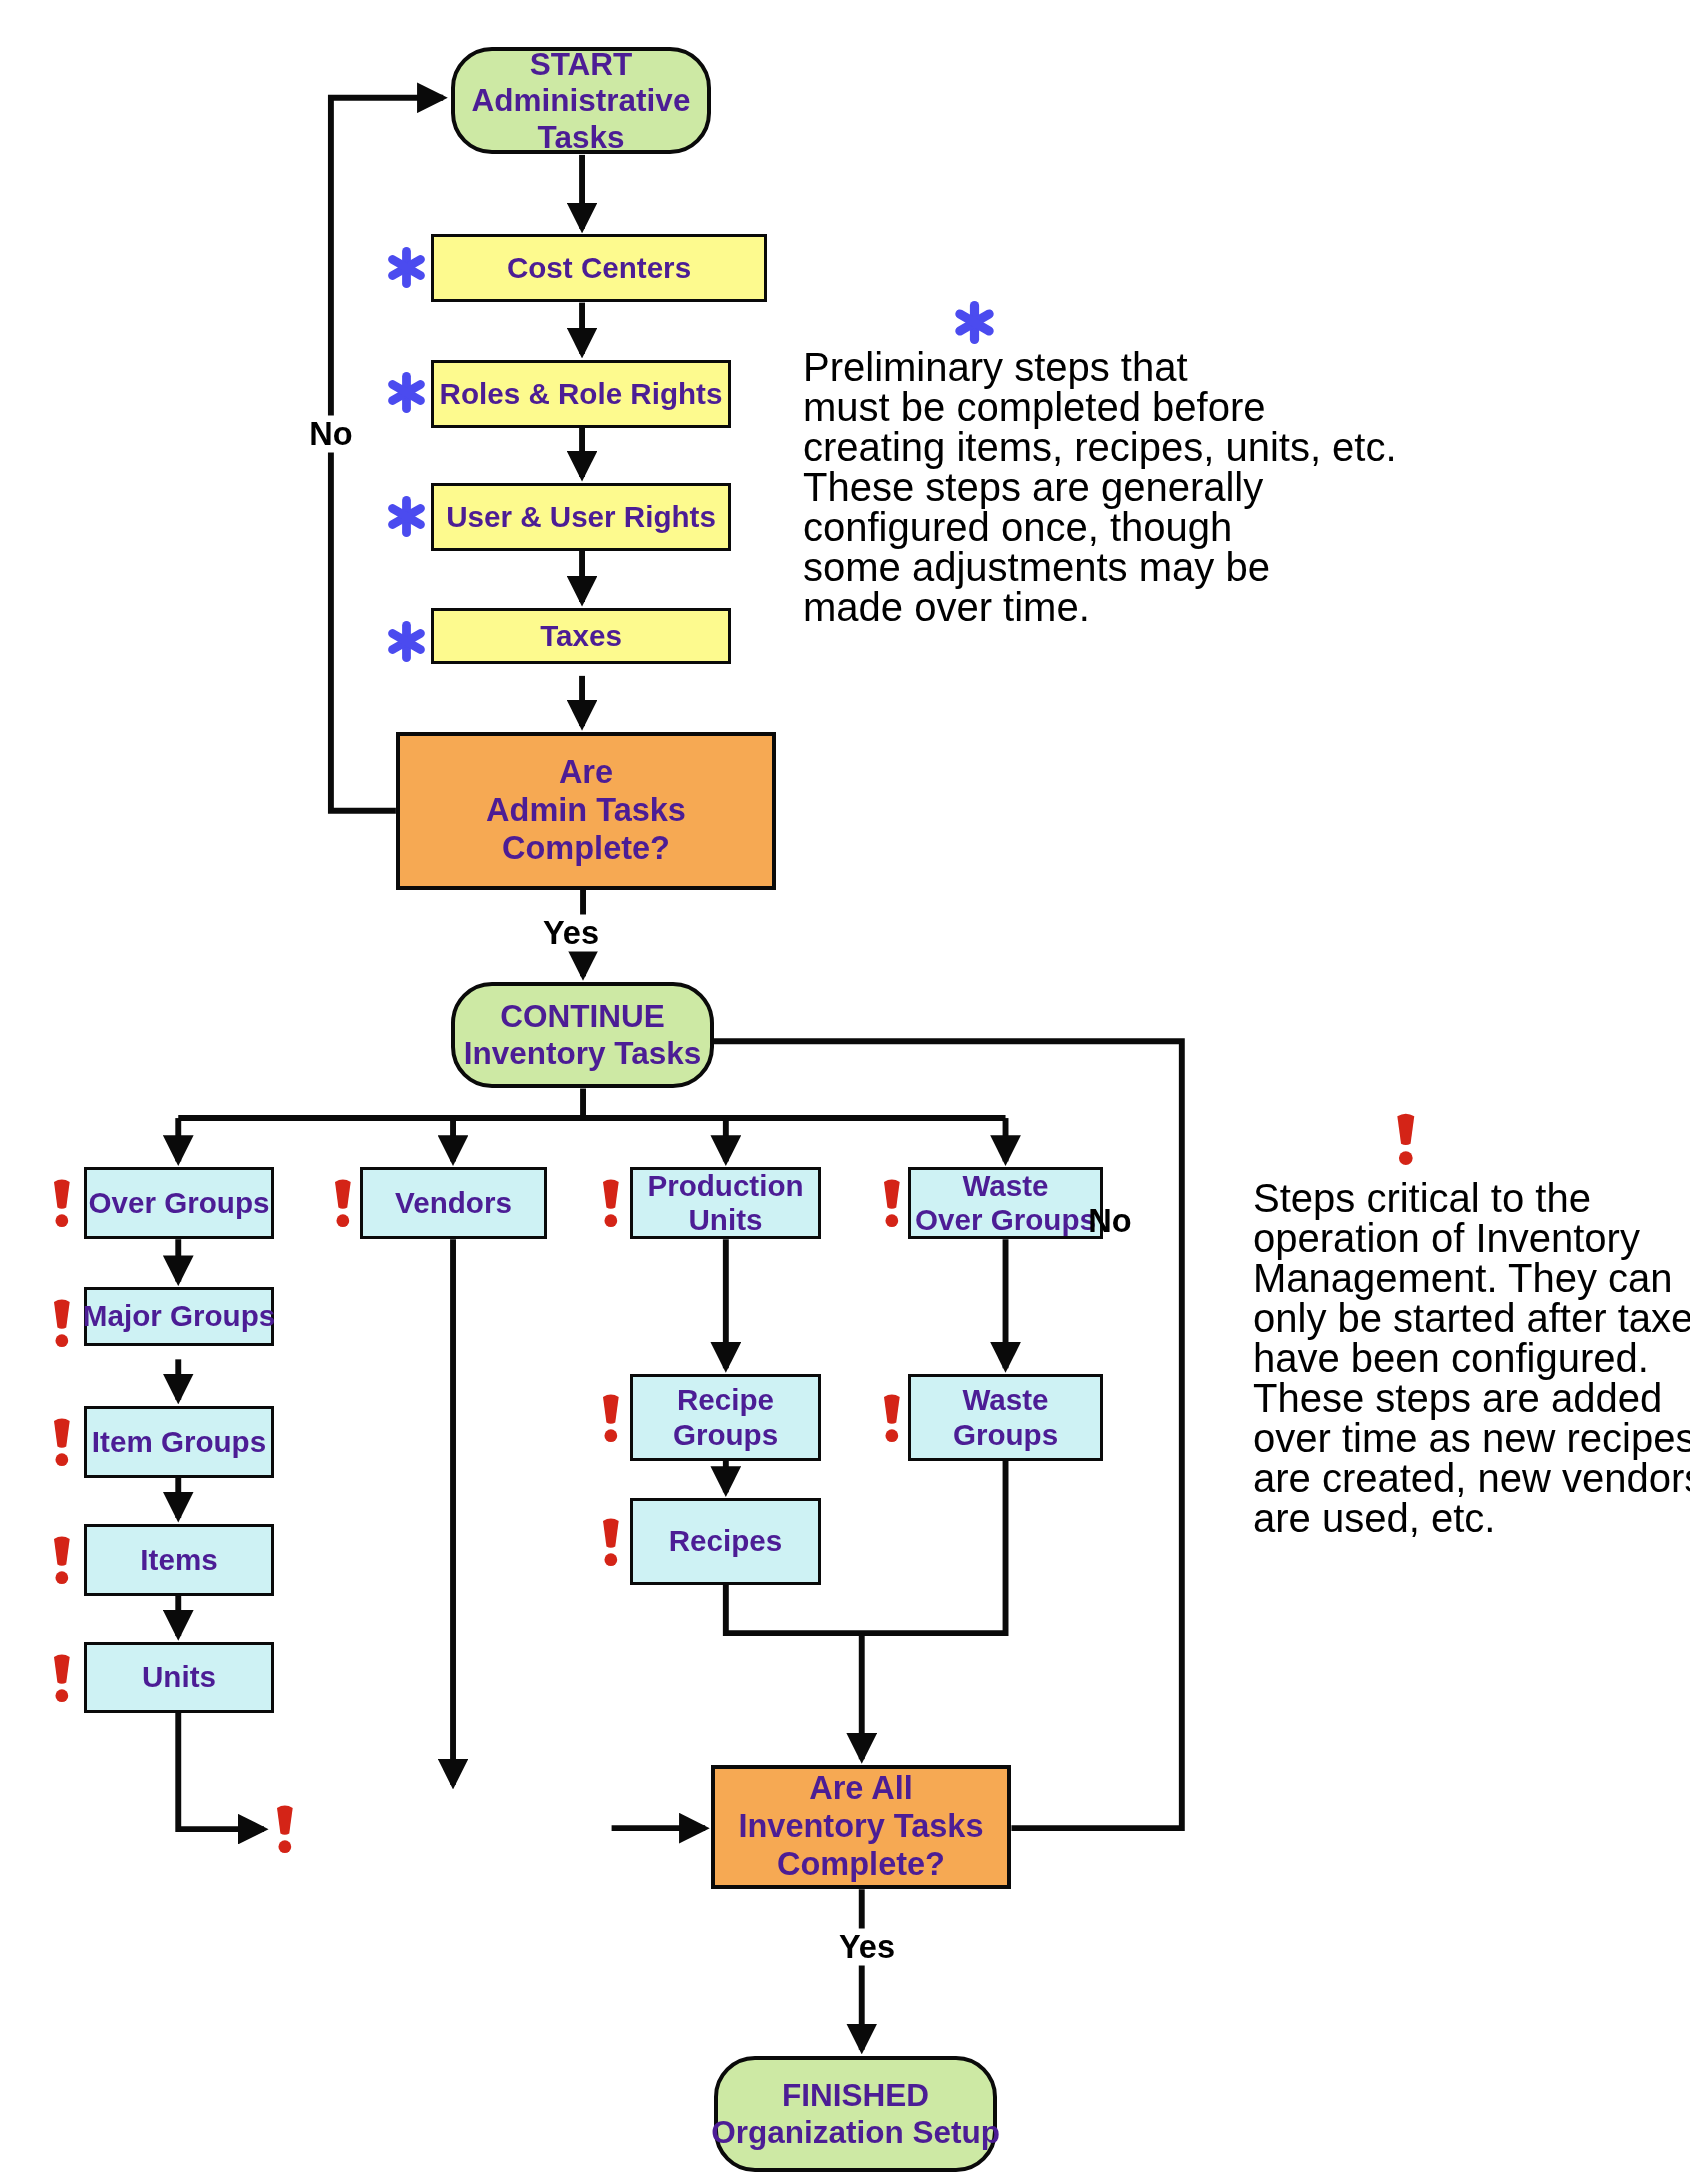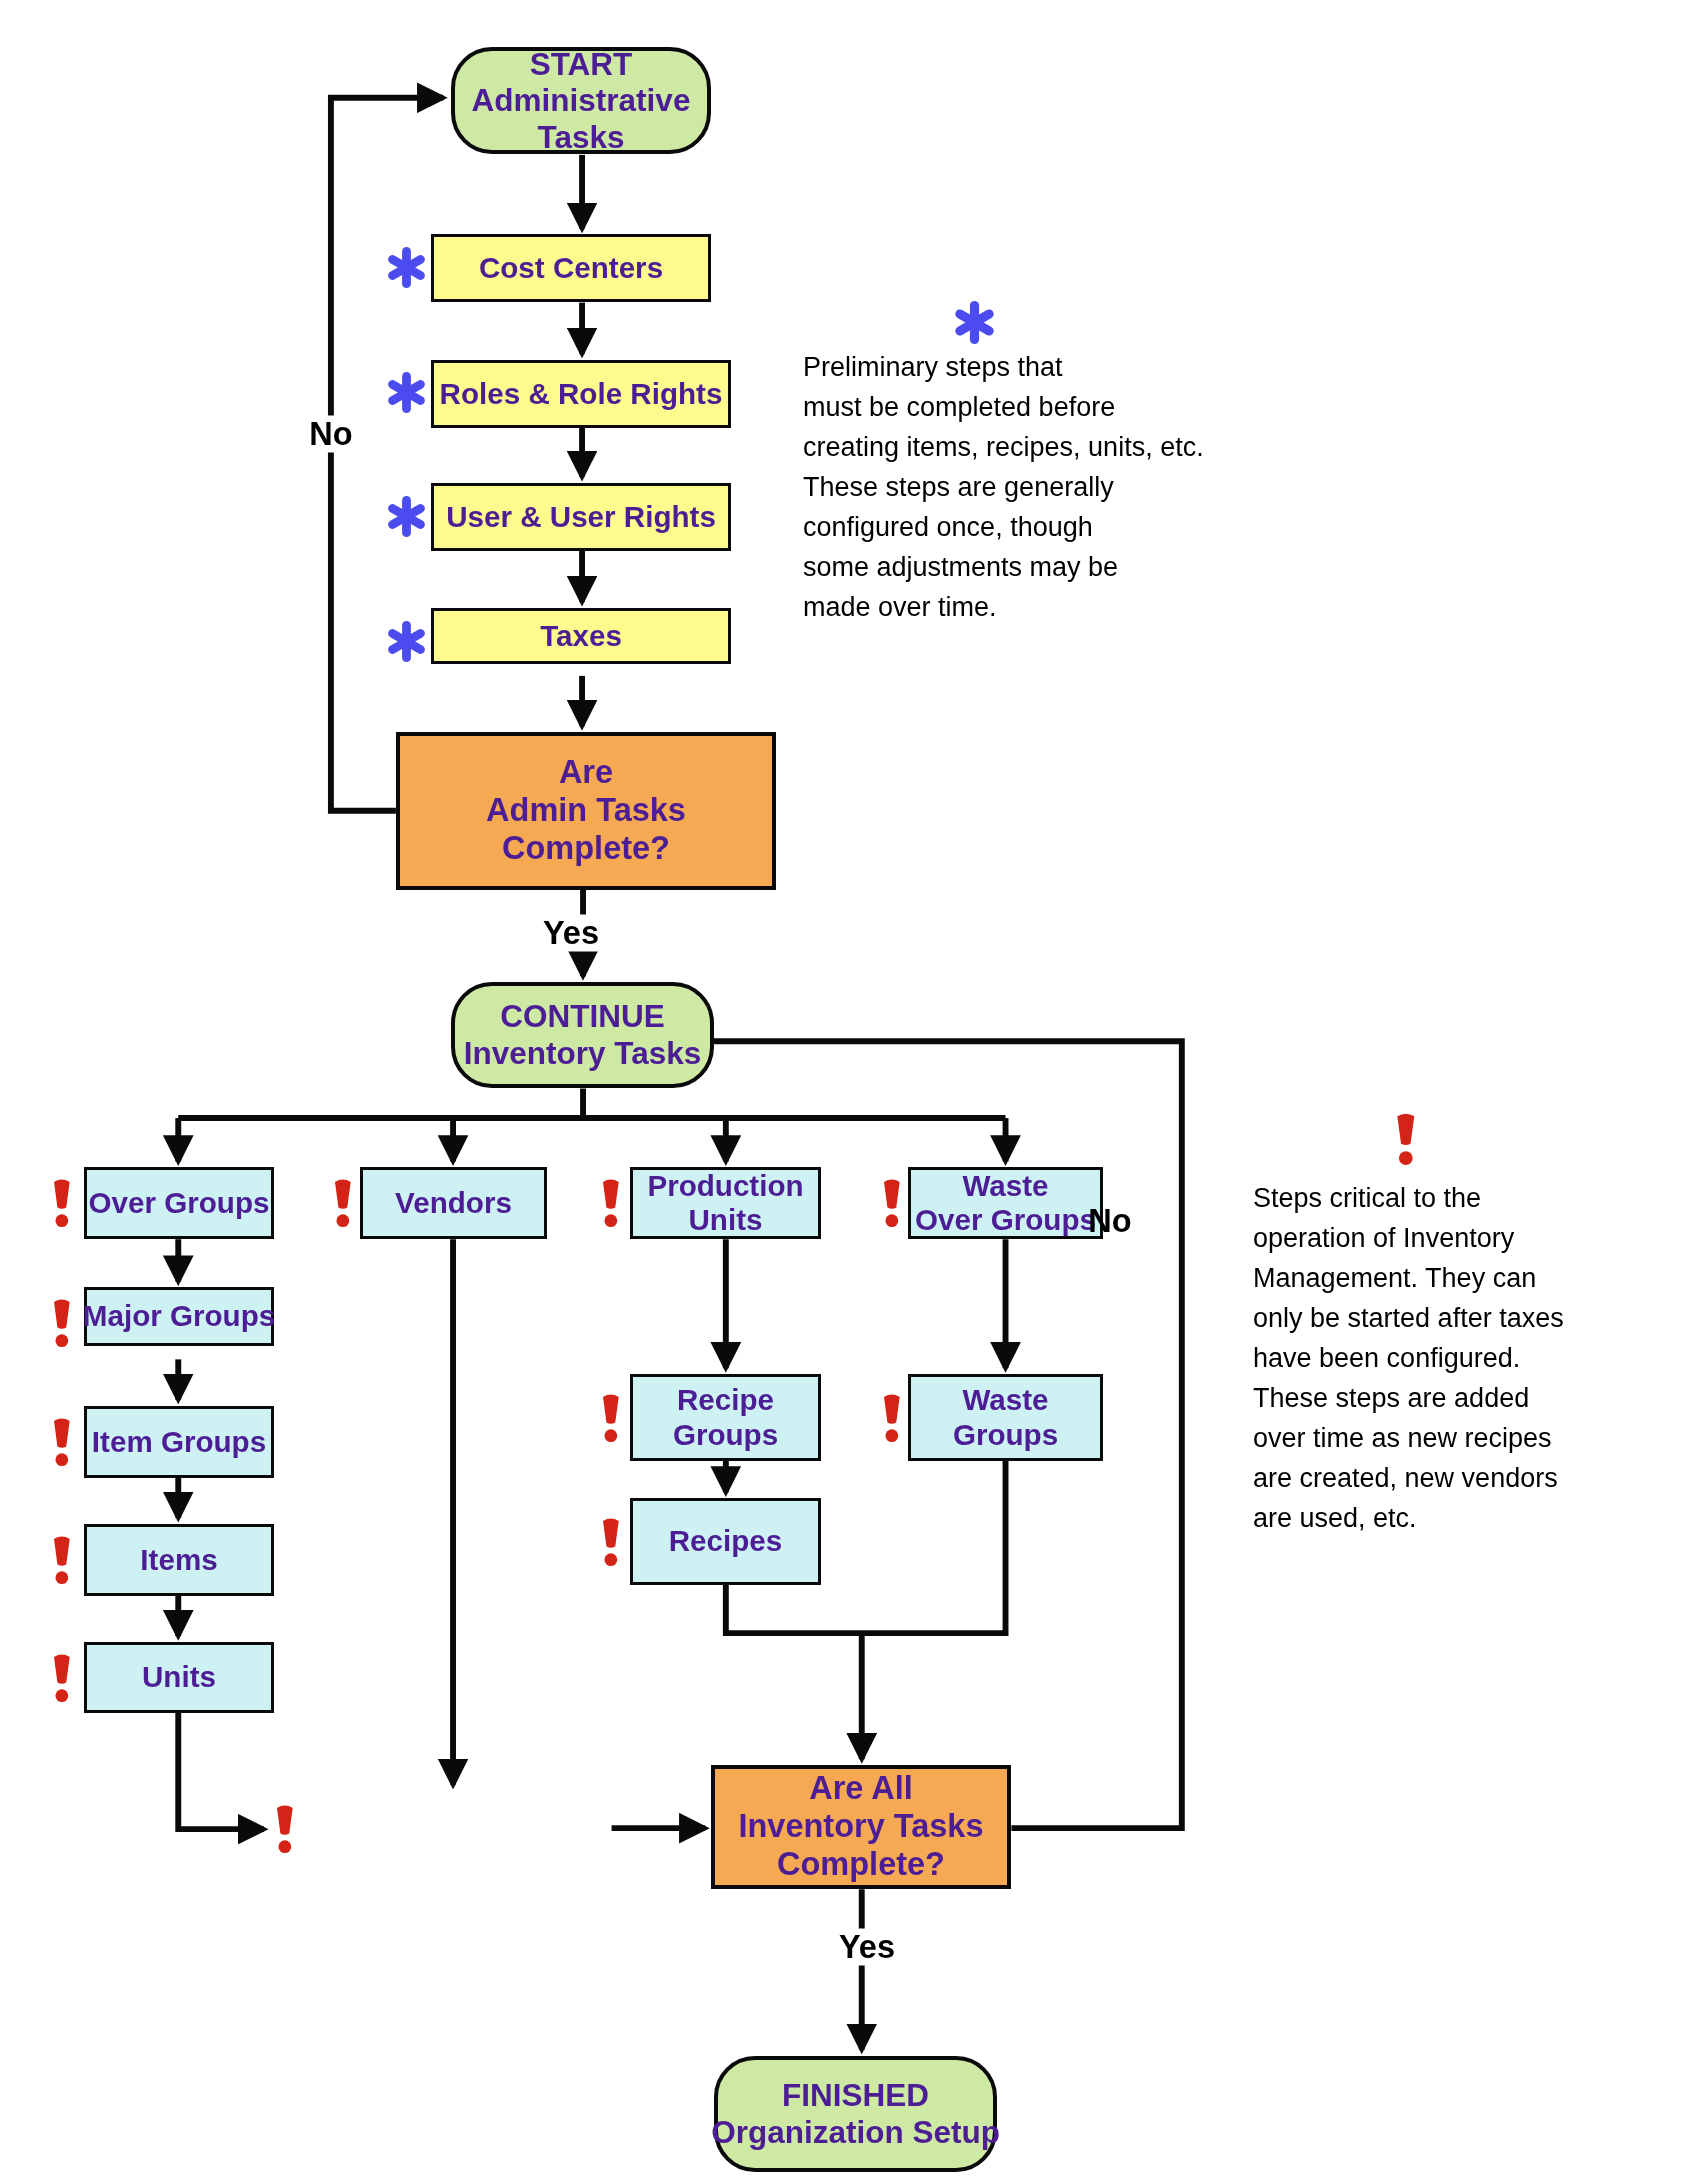--- a/index.html
+++ b/index.html
@@ -28,21 +28,21 @@
     position:absolute;z-index:3;font-weight:bold;font-size:32.5px;color:#000;
     background:#fff;padding:0 8.9px;transform:translate(-50%,-50%);white-space:pre;
   }
   .edge-label.nobg{background:transparent;}
 
   .marker{position:absolute;z-index:3;line-height:0;}
   .ast-icon{fill:var(--preliminary-marker,#4b4bef);}
   .exc-icon{fill:var(--critical-marker,#d42417);}
 
   .note-text{
-    position:absolute;z-index:2;font-size:27px;line-height:40px;color:#000;white-space:pre;
+    position:absolute;z-index:2;font-size:40px;line-height:40px;color:#000;white-space:pre;
   }
 </style>
 </head>
 <body>
 
 <div class="canvas">
 
   <svg class="wires" width="1690" height="2180" viewBox="0 0 1716 2213">
     <defs>
       <marker id="ah" viewBox="0 0 10 10" refX="8.5" refY="5" markerWidth="5.2" markerHeight="5.2" orient="auto" markerUnits="strokeWidth">
@@ -79,21 +79,21 @@
       <path d="M875 1918 V2081" marker-end="url(#ah)"></path>
     </g>
   </svg>
 
   <div class="node terminal fs32" style="left:451px;top:47px;width:260px;height:107px">
     <span class="label">START
 Administrative
 Tasks</span>
   </div>
 
-  <div class="node admin fs30" style="left:431px;top:234px;width:280px;height:68px">
+  <div class="node admin fs30" style="left:431px;top:234px;width:336px;height:68px">
     <span class="label">Cost Centers</span>
   </div>
 
   <div class="node admin fs30" style="left:431px;top:483px;width:300px;height:68px">
     <span class="label">User &amp; User Rights</span>
   </div>
 
   <div class="node admin fs30" style="left:431px;top:360px;width:300px;height:68px">
     <span class="label">Roles &amp; Role Rights</span>
   </div>

